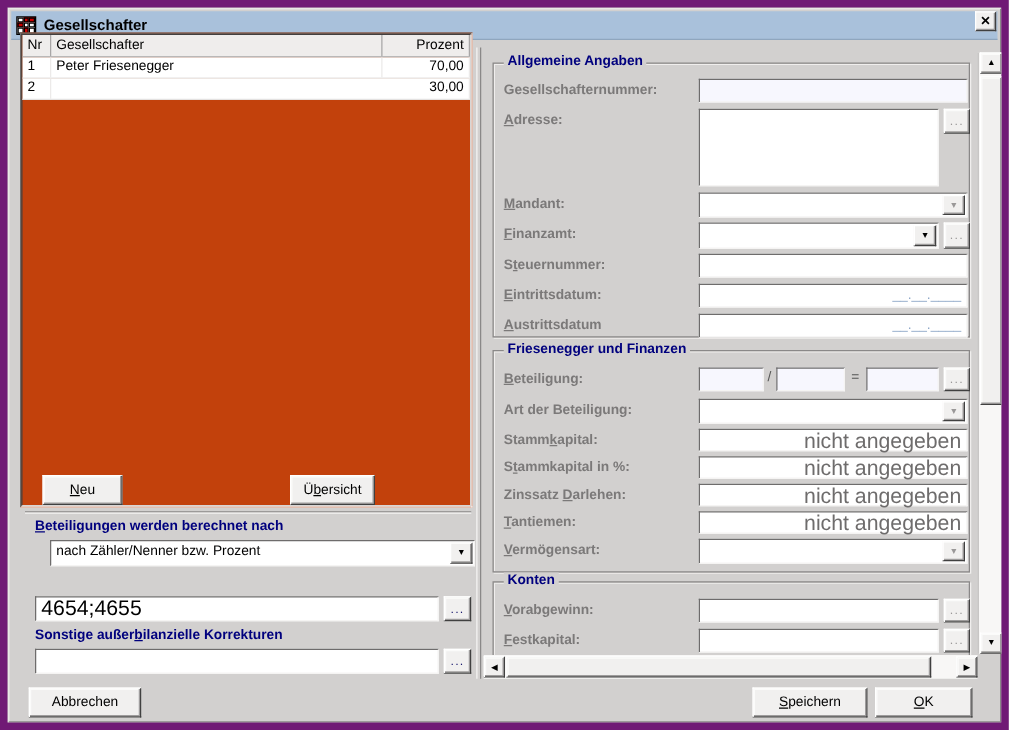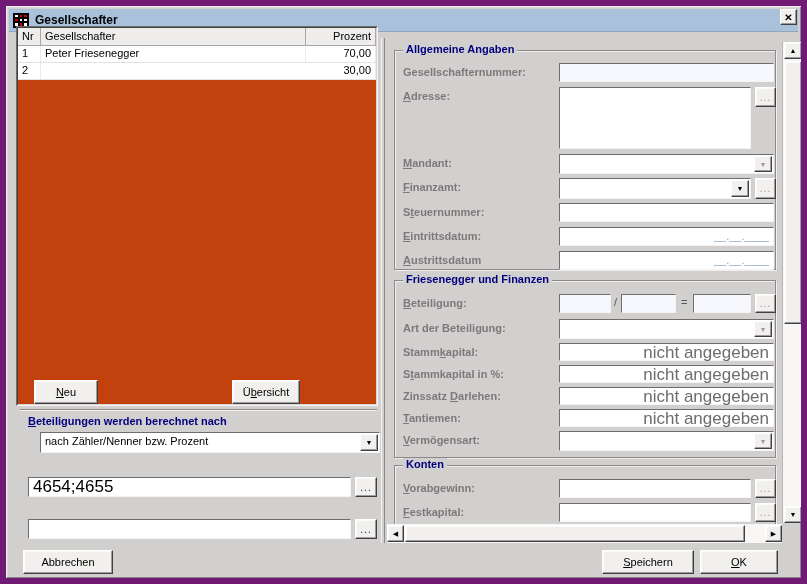--- a/index.html
+++ b/index.html
@@ -146,20 +146,21 @@
 
   <div class="navy-label" style="left:22px; top:409px;"><u>B</u>eteiligungen werden berechnet nach</div>
   <div class="combo sunken" style="left:22px; top:426px; width:340px; height:21px;margin-left:12px;">
     <span class="val">nach Zähler/Nenner bzw. Prozent</span>
     <span class="arrow">▼</span>
   </div>
 
   <div class="input sunken" style="left:22px; top:471px; width:323px; height:20px;">4654;4655</div>
   <div class="raised btn ellipsis-btn" style="left:349px; top:471px; width:22px; height:20px;">...</div>
 
+  <div class="navy-label" style="left:22px; top:496px;">Sonstige außer<u>b</u>ilanzielle Korrekturen</div>
   <div class="input sunken" style="left:22px; top:513px; width:323px; height:20px;"></div>
   <div class="raised btn ellipsis-btn" style="left:349px; top:513px; width:22px; height:20px;">...</div>
 
   <div class="divider"></div>
 
   <div class="rviewport">
 
     <div class="groupbox" style="left:7px; top:8px; width:382px; height:220px;">
       <span class="legend">Allgemeine Angaben</span>
     </div>

